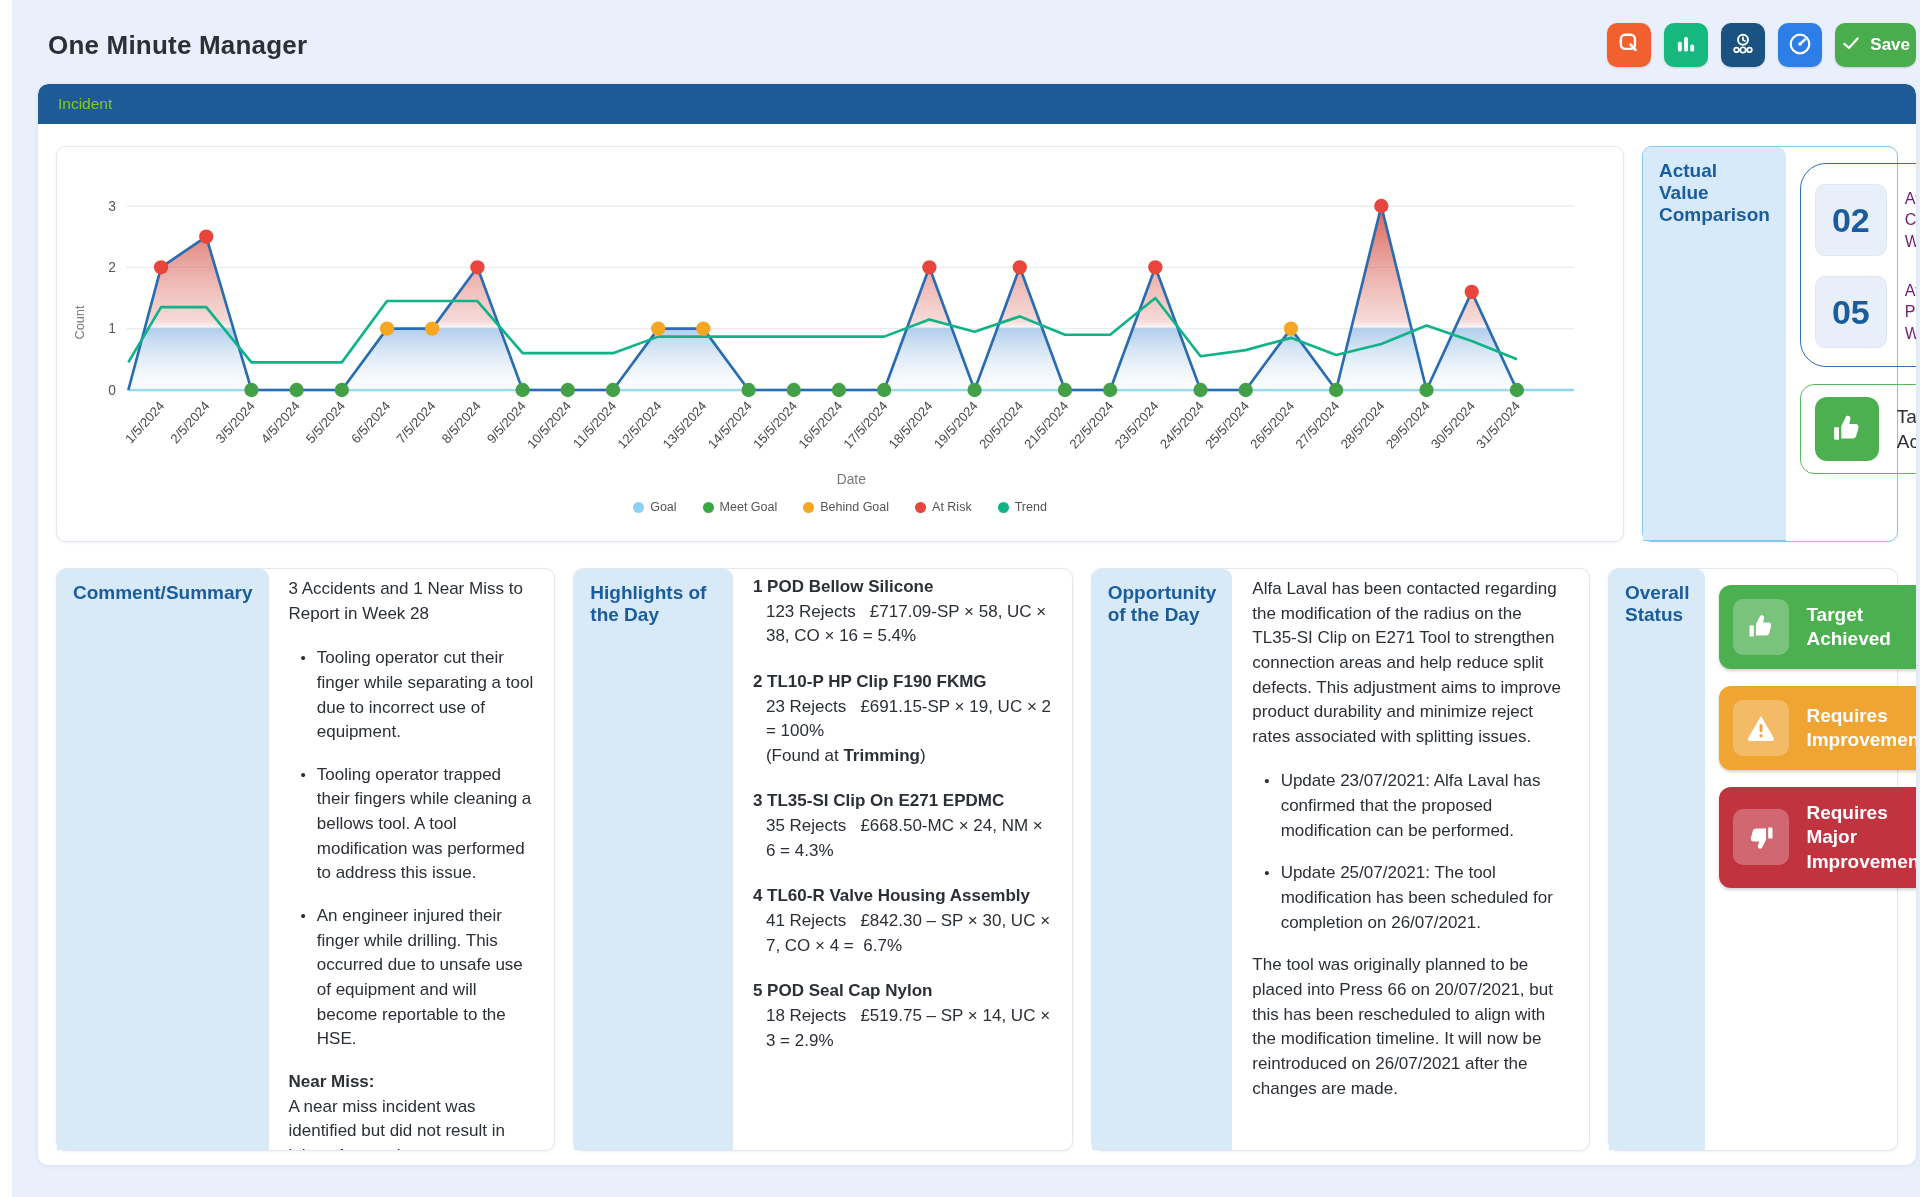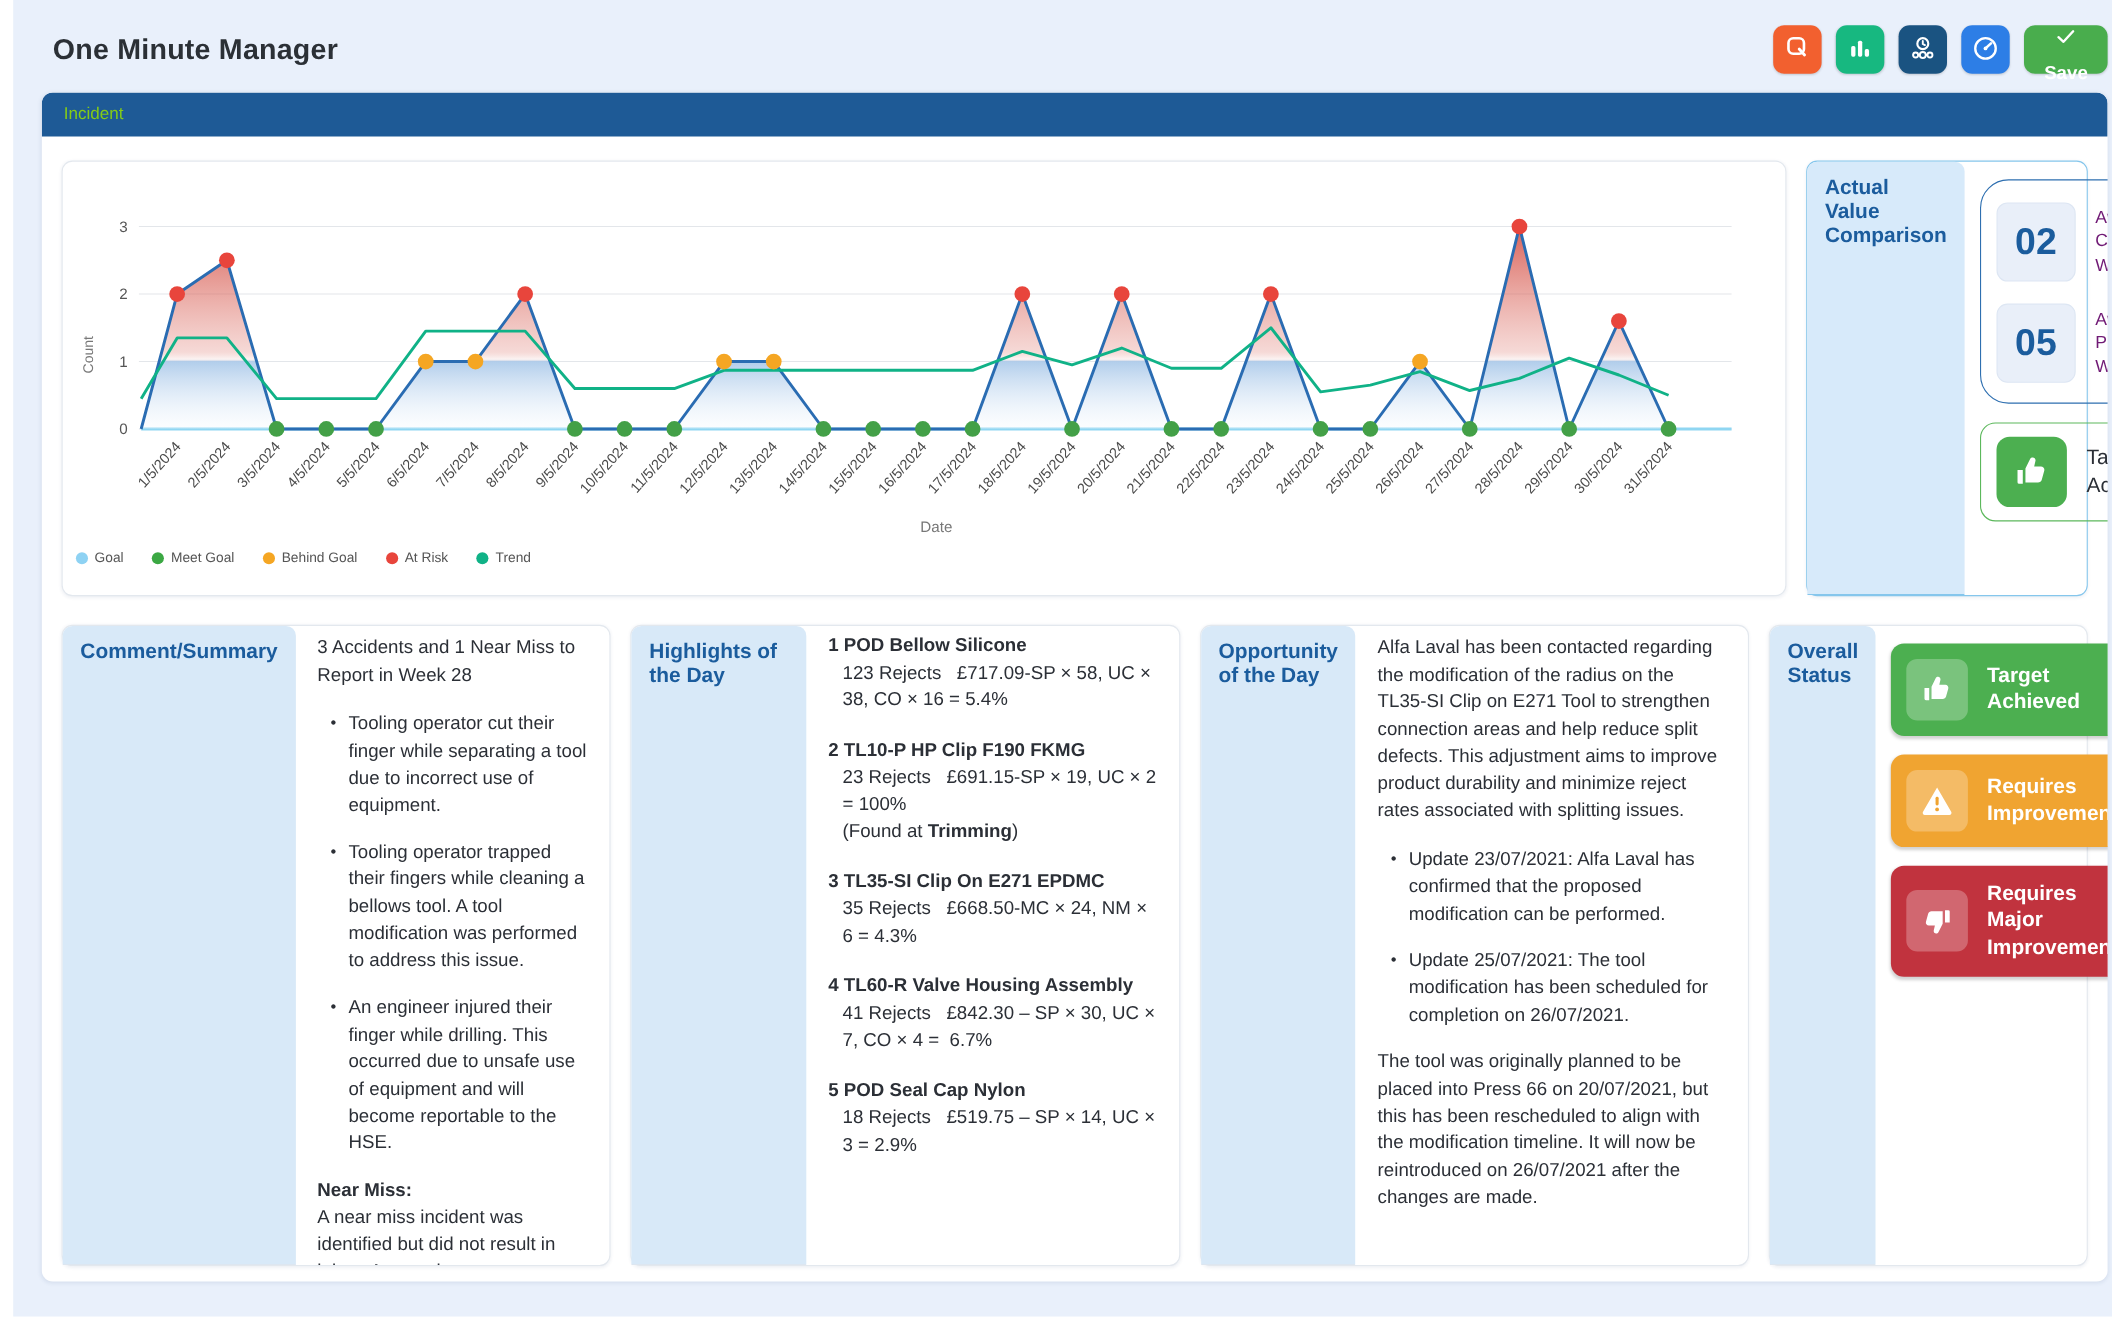--- a/index.html
+++ b/index.html
@@ -9,42 +9,42 @@
 
   
   .topbar { height:84px; display:flex; align-items:center; justify-content:space-between;
     padding:6px 16px 0 36px; }
   .page-title { font-size:26px; font-weight:700; color:#2b3036; letter-spacing:.2px; }
   .actions { display:flex; align-items:center; gap:13px; }
   .icon-btn { width:44px; height:44px; border:none; border-radius:10px; cursor:pointer;
     display:flex; align-items:center; justify-content:center; padding:0;
     box-shadow:0 1px 2px rgba(0,0,0,.15); }
   .save-btn { height:44px; border:none; border-radius:10px; background:#49ad4d; color:#fff;
-    font-size:17px; font-weight:600; display:flex; align-items:center; gap:9px; padding:0 18px;
-    cursor:pointer; font-family:inherit; box-shadow:0 1px 2px rgba(0,0,0,.15);flex-direction:column; }
+    font-size:17px; font-weight:600; display:flex; align-items:center; gap:9px; padding:0 6px;
+    cursor:pointer; font-family:inherit; box-shadow:0 1px 2px rgba(0,0,0,.15); }
 
   
   .container { margin:0 16px 0 26px; background:#fff; border-radius:10px;
     box-shadow:0 1px 4px rgba(30,60,110,.10); overflow:hidden; }
   .tabbar { height:40px; background:#1e5a96; border-radius:10px 10px 0 0; display:flex;
     align-items:center; padding:0 20px; color:#84cc16; font-size:15.5px; cursor:pointer; }
   .content { padding:22px 18px 14px 18px; }
   .row { display:flex; gap:18px; }
   .bottom-row { margin-top:26px; }
 
   .card { background:#fff; border:1px solid #e3e8ee; border-radius:10px;
     box-shadow:0 1px 3px rgba(30,60,110,.07); }
   .panel-header { background:#d8e9f8; color:#1b5c9d; font-size:19px; font-weight:700;
     padding:13px 16px; border-radius:9px 9px 0 0; border-bottom:1px solid #dde6f0; }
   .panel-body { padding:6px 20px; font-size:17px; color:#2b2f36; line-height:1.45; }
 
   
   .chart-card { flex:1; height:396px; padding:16px 12px 10px; display:flex; flex-direction:column; }
   #chart svg { width:100%; height:auto; display:block; }
-  .legend { display:flex; gap:26px; font-size:12.5px; color:#555;
+  .legend { display:flex; justify-content:center; gap:26px; font-size:12.5px; color:#555;
     margin-top:8px; }
   .legend-item { display:flex; align-items:center; cursor:pointer; }
   .legend-dot { width:11px; height:11px; border-radius:50%; display:inline-block; margin-right:6px; }
 
   
   .avc { width:256px; height:396px; border:1.5px solid #85c6ec; display:flex; }
   .avc .panel-header { background:#d7eafa; border-bottom:1px solid #85c6ec; }
   .avc-body { padding:16px 14px; }
   .avc-inner { border:1.6px solid #2e6fb0; border-radius:26px; padding:20px 14px 18px;
     position:relative; display:flex; flex-direction:column; gap:20px; }

